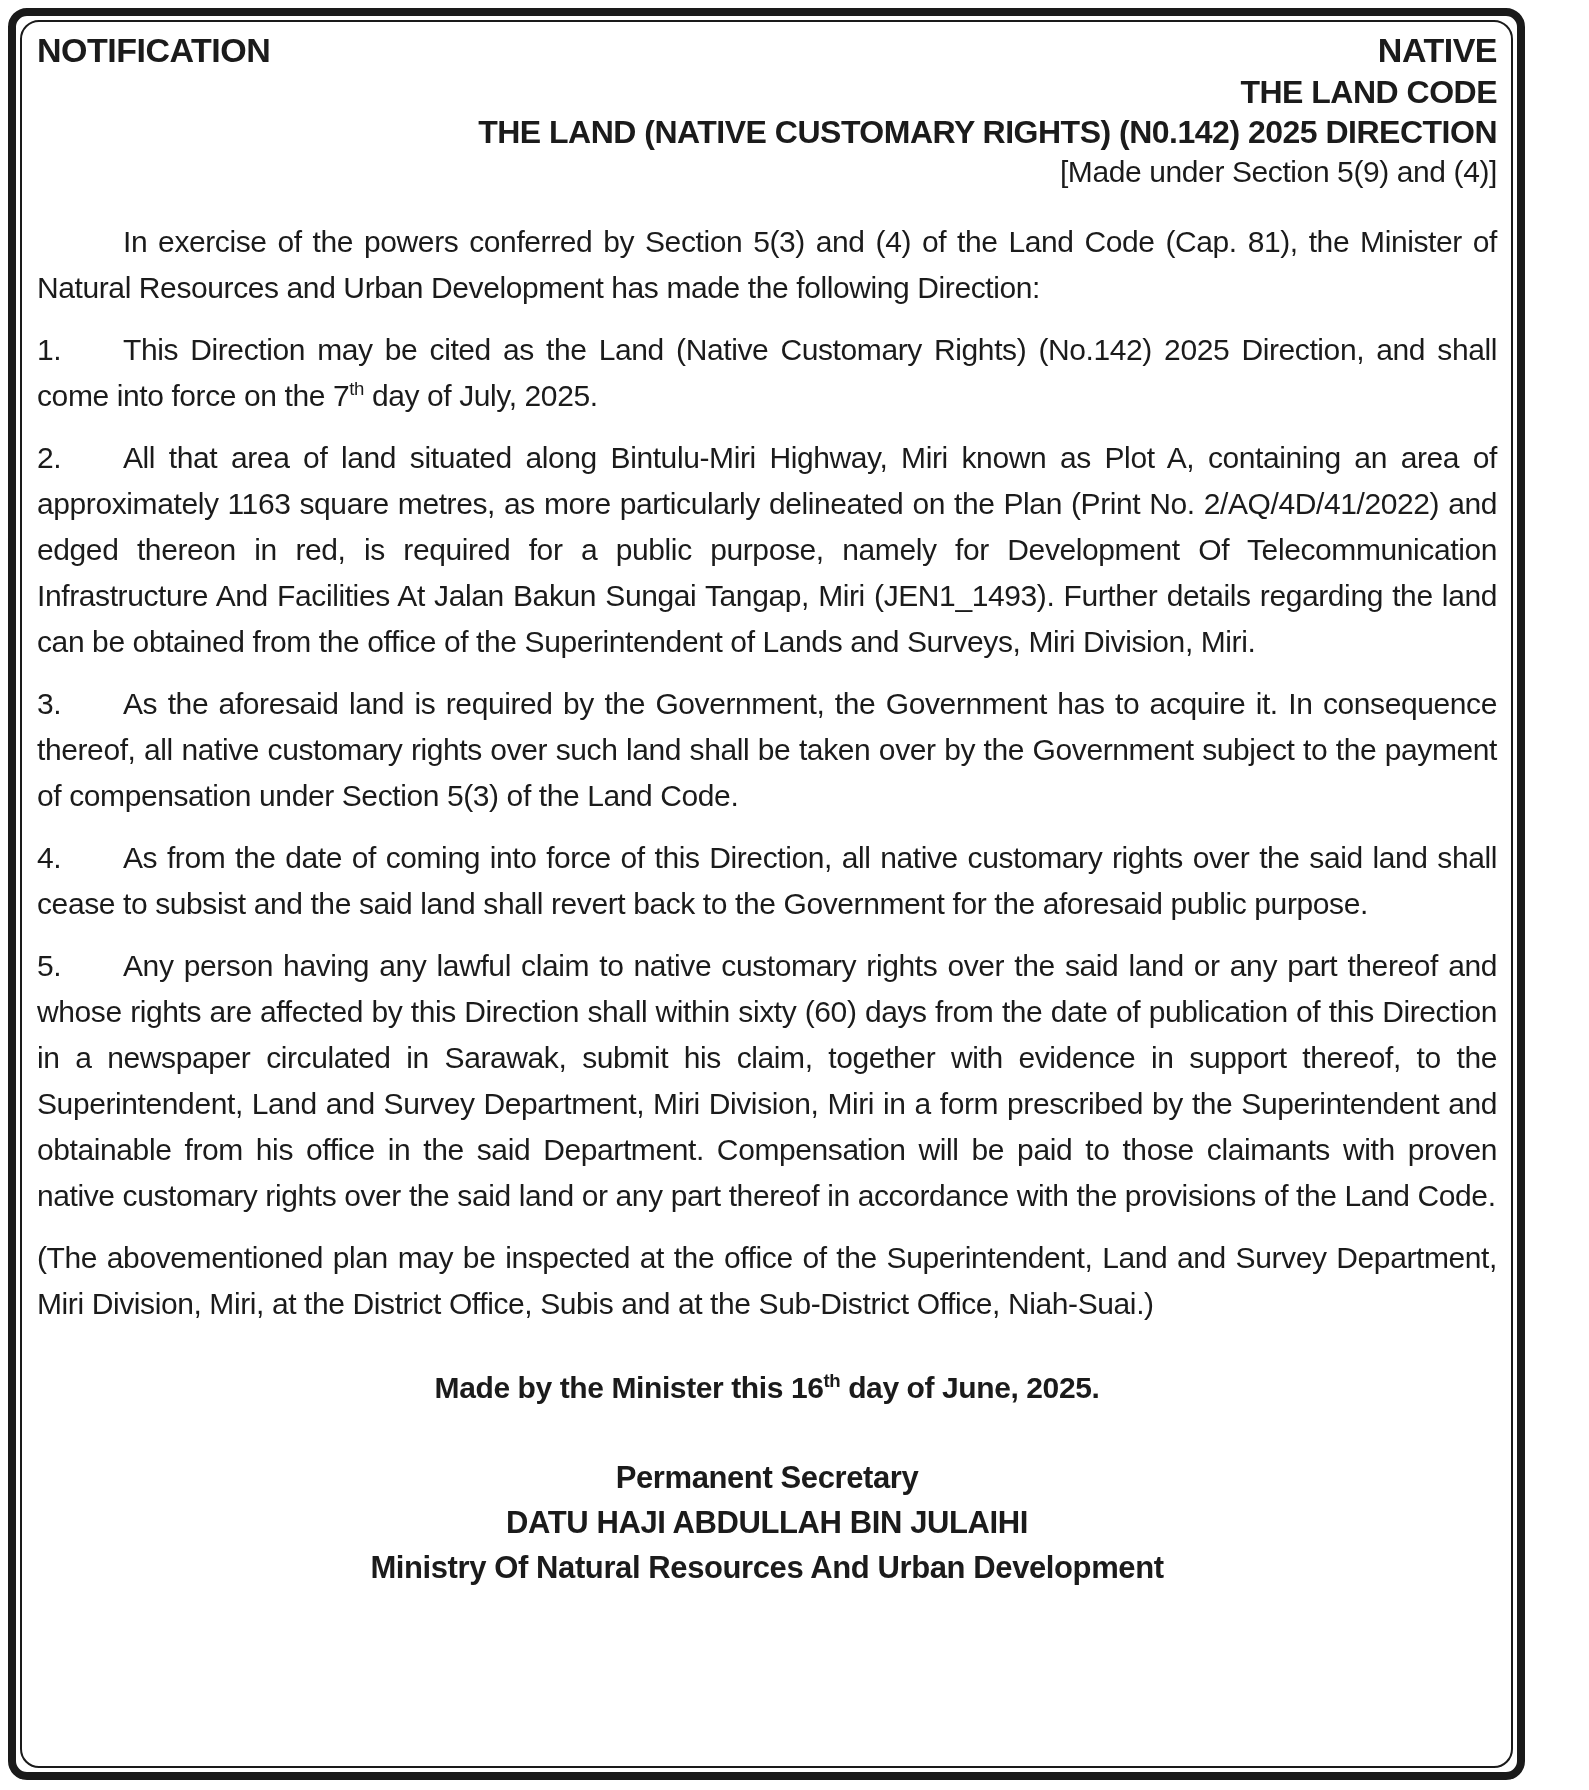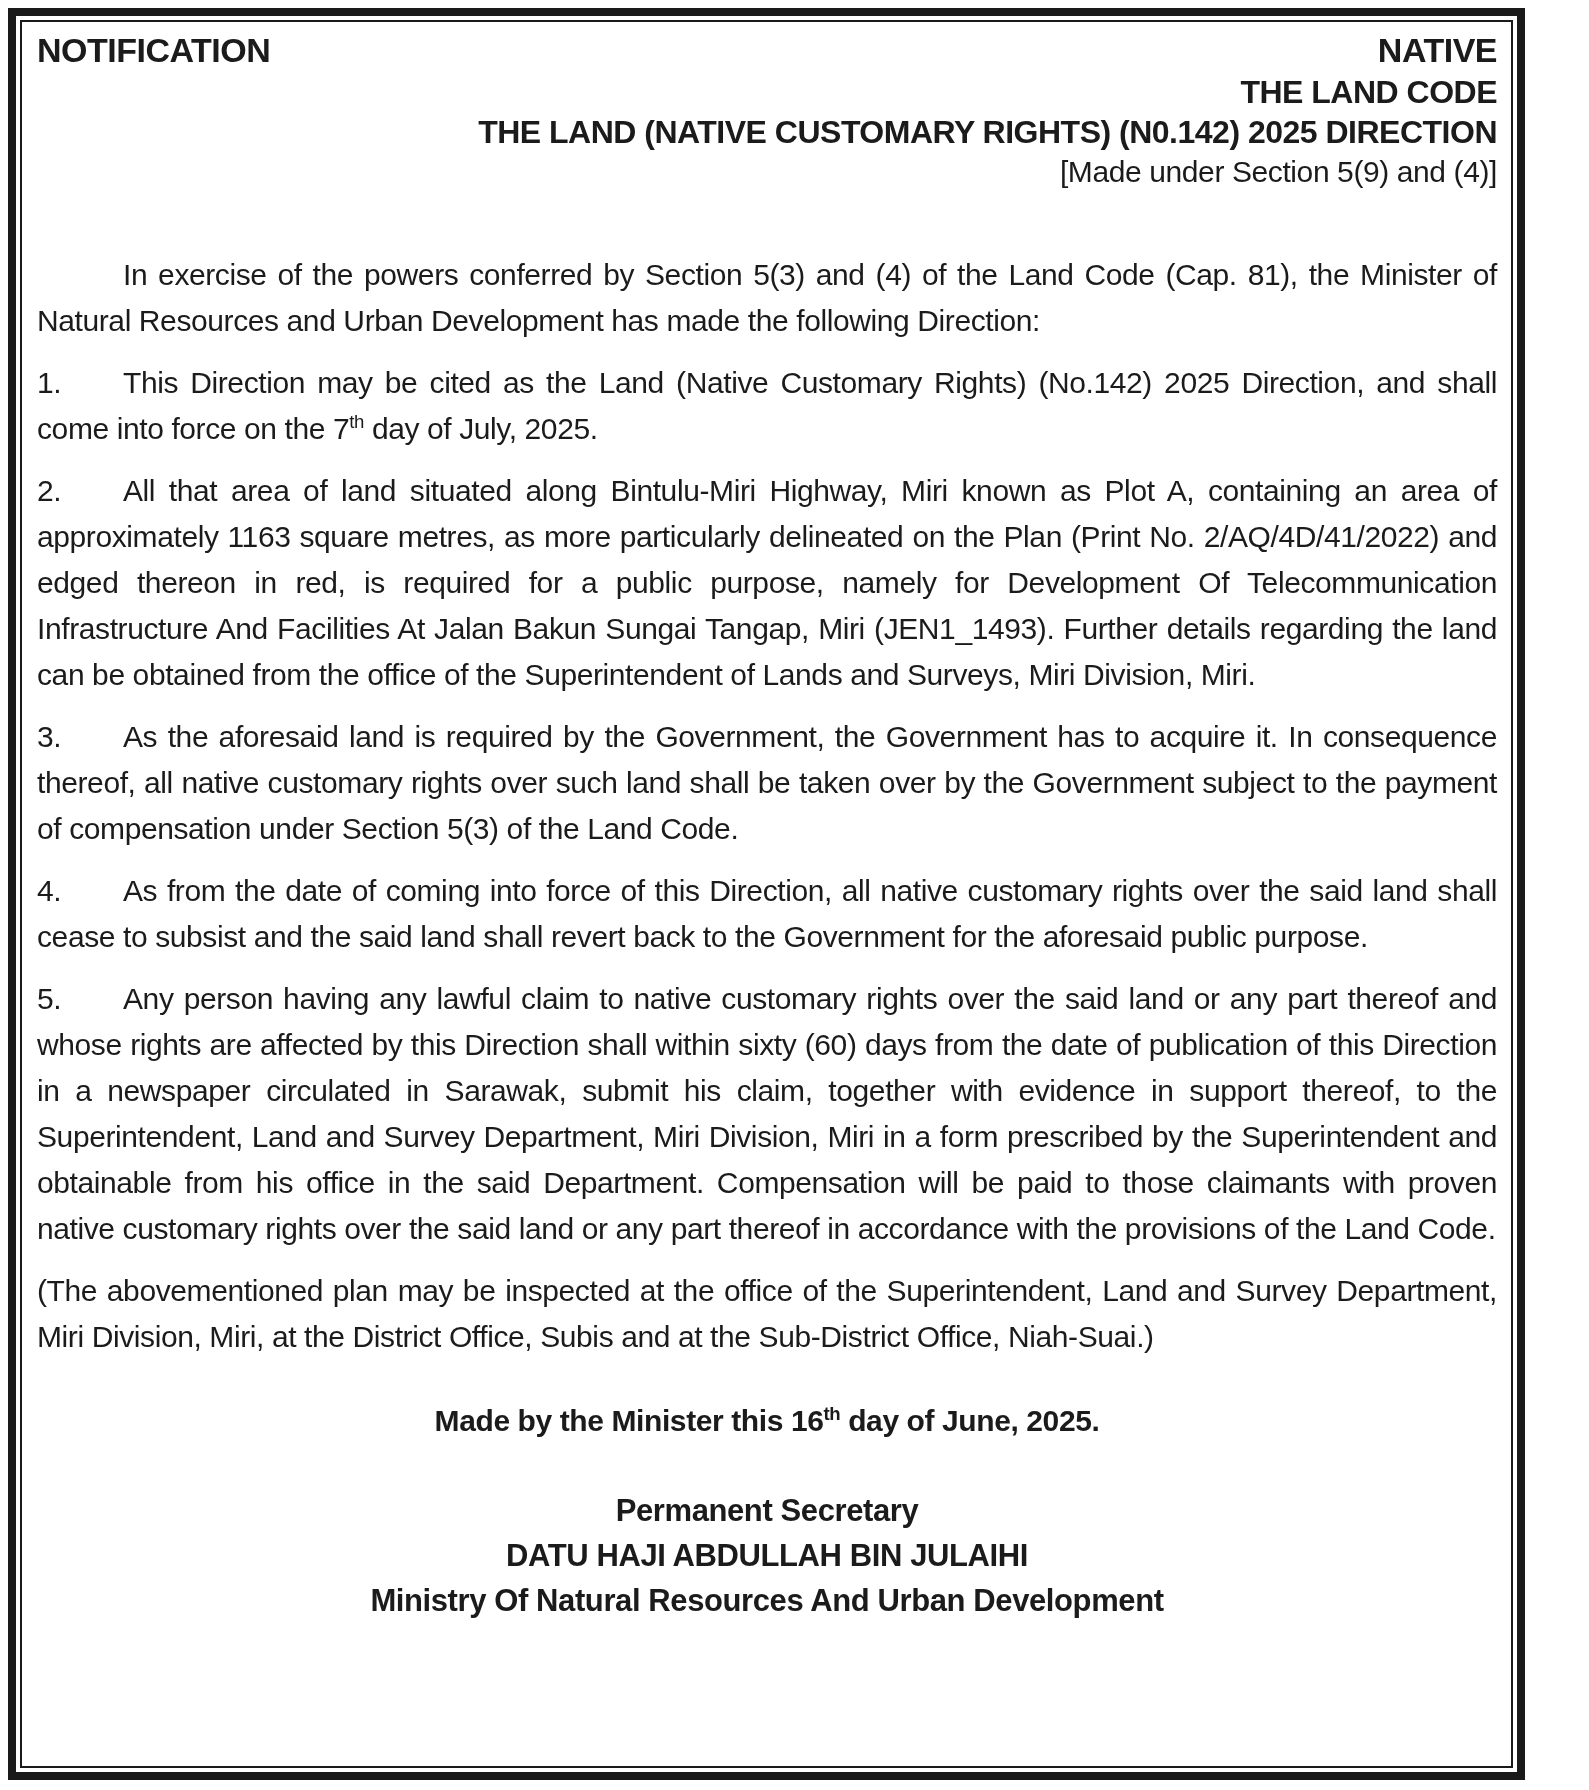--- a/index.html
+++ b/index.html
@@ -1,15 +1,15 @@
 <!DOCTYPE html>
 <html><head>
 <meta charset="utf-8">
 <style>
-  * { margin: 0; padding: 0; box-sizing: border-box; }
+  * { margin: 0; padding: 0; box-sizing: border-box; border-radius: 19px; }
   html, body { background: #ffffff; }
   body { font-family: "Liberation Sans", sans-serif; }
 
   .page {
     position: relative;
     width: 1589px;
     height: 1790px;
     background: #ffffff;
     padding: 8px 64px 10px 8px;
   }
@@ -56,21 +56,21 @@
   .made-under {
     font-size: 30px;
     line-height: 40px;
   }
 
   p.body-para {
     text-align: justify;
     margin-top: 16px;
   }
   p.intro {
-    margin-top: 60px;
+    margin-top: 27px;
     text-indent: 86px;
   }
   .num {
     display: inline-block;
     width: 86px;
     text-indent: 0;
   }
   sup {
     font-size: 0.62em;
     line-height: 0;

